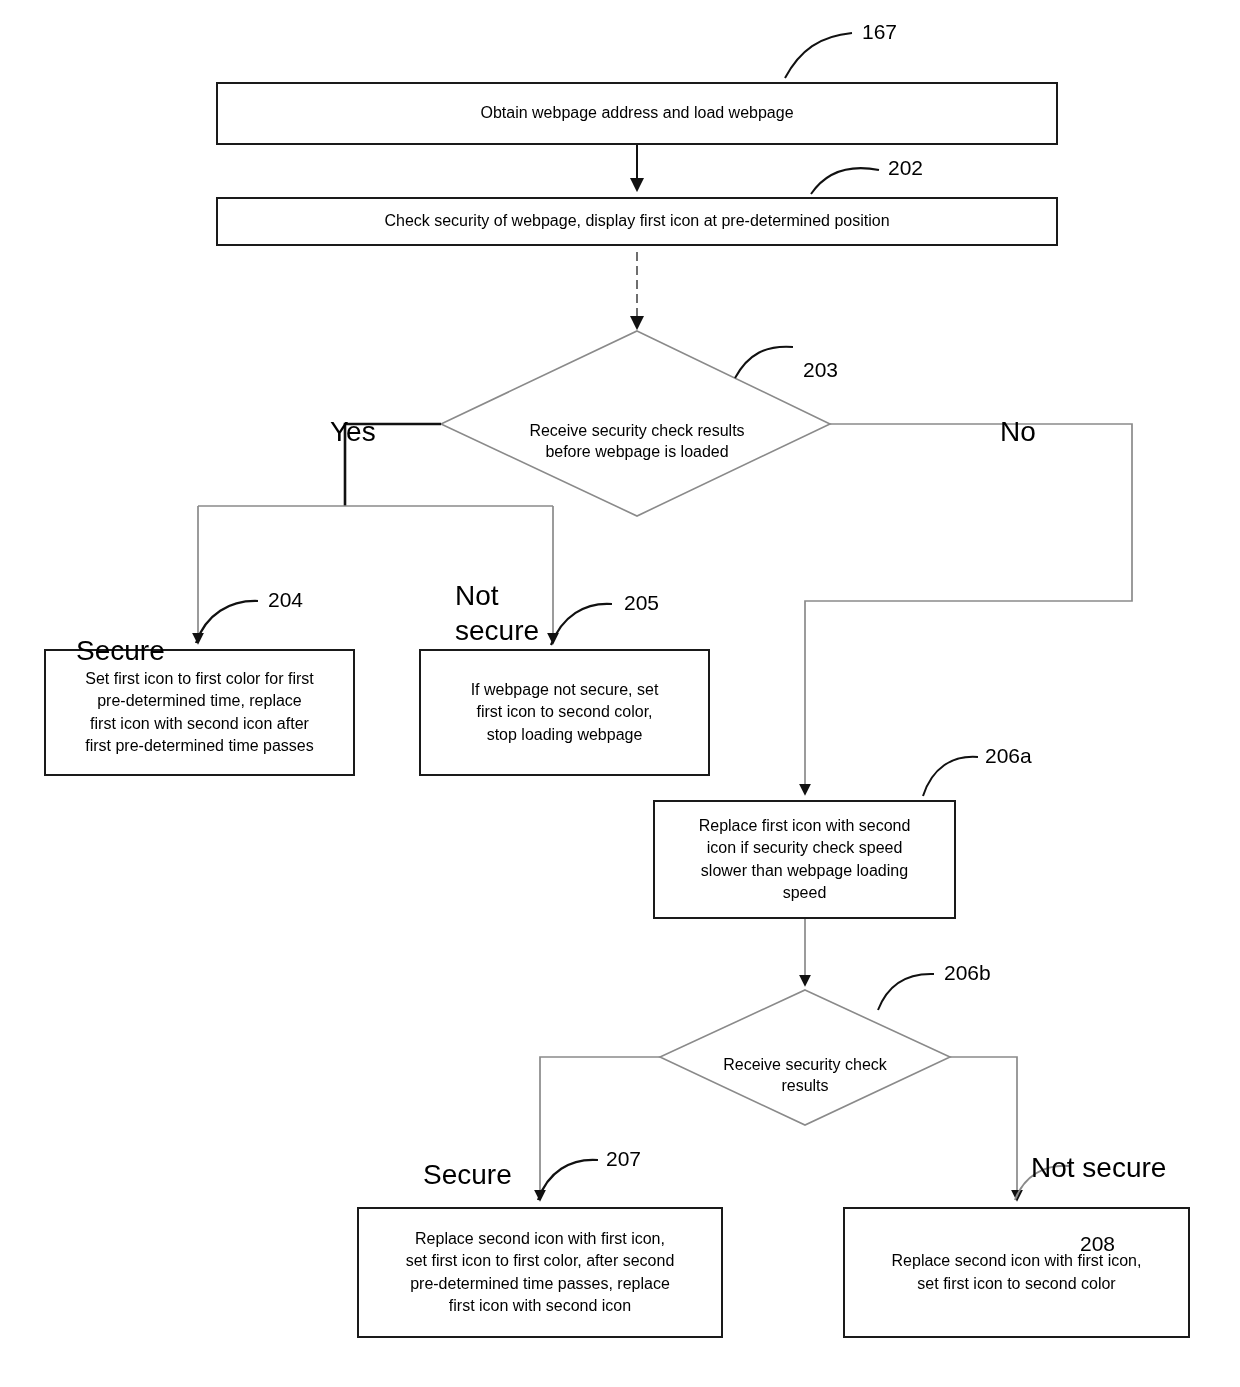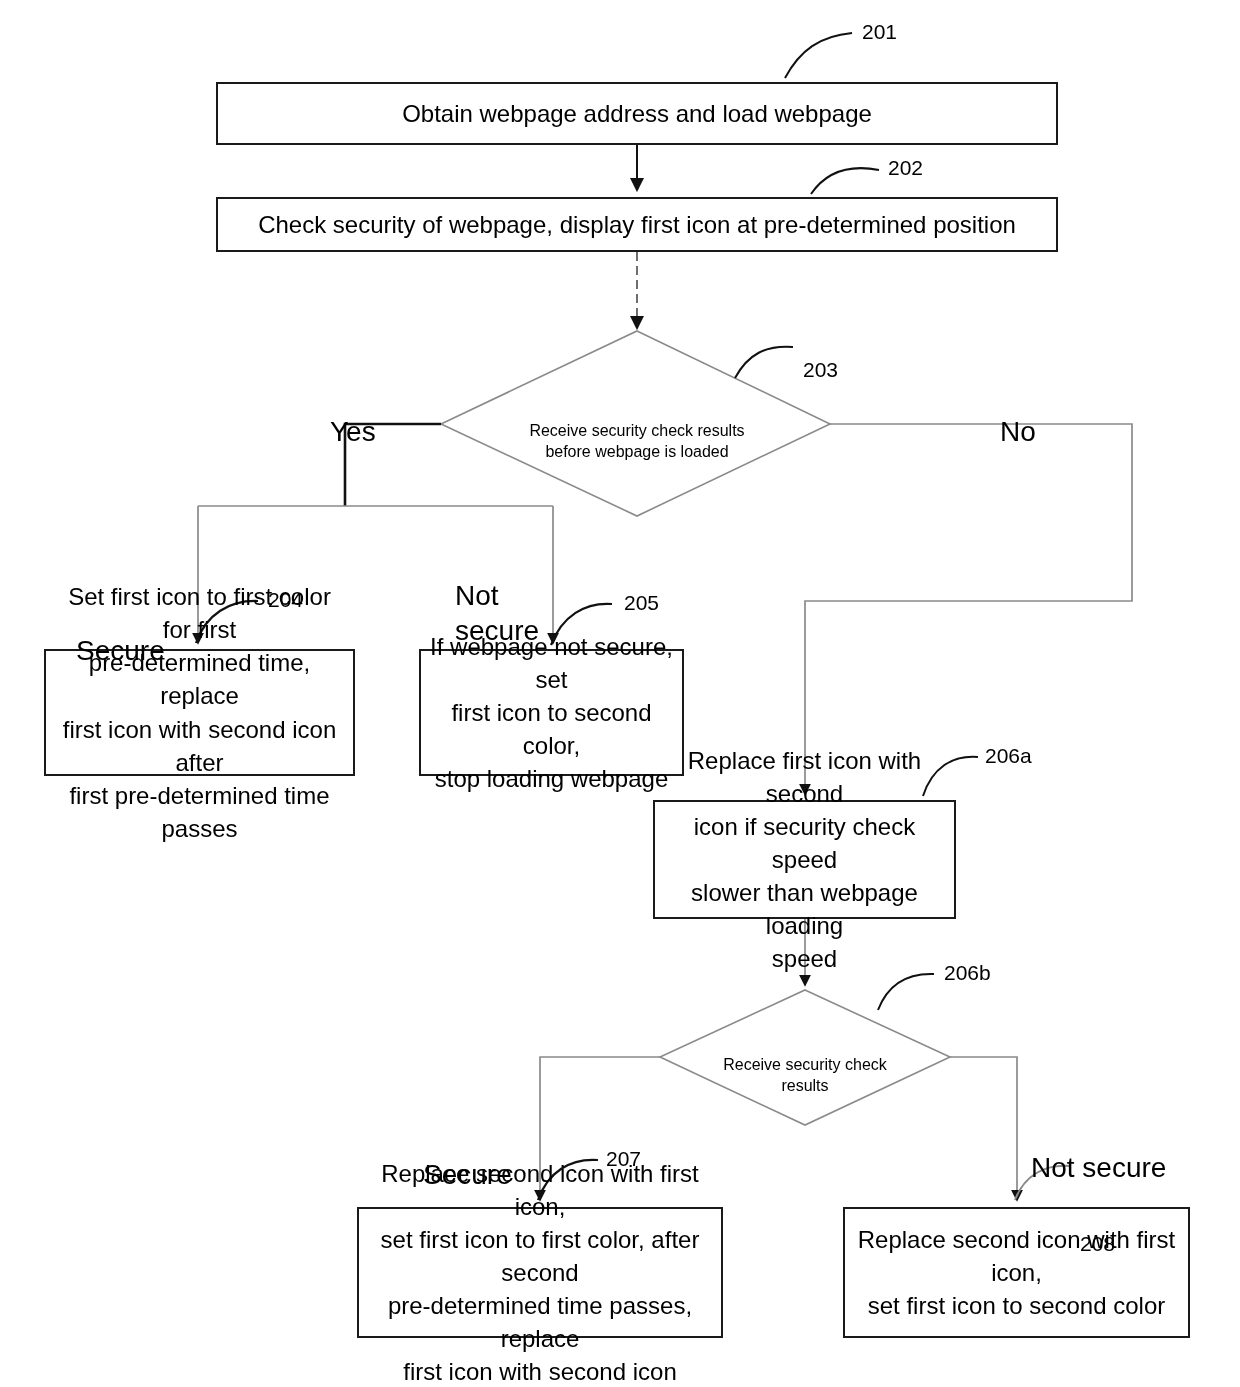--- a/index.html
+++ b/index.html
@@ -27,21 +27,21 @@
   }
   .node-box {
     position: absolute;
     box-sizing: border-box;
     border: 2px solid #1a1a1a;
     background: #ffffff;
     display: flex;
     align-items: center;
     justify-content: center;
     text-align: center;
-    font-size: 24px;
+    font-size: 16px;
     line-height: 1.38;
     color: #000000;
     padding: 4px 8px;
     white-space: pre-line;
   }
   .diamond-label {
     position: absolute;
     text-align: center;
     font-size: 16px;
     line-height: 1.35;
@@ -143,37 +143,37 @@
     </g>
     <g>
       <path d="M 1015 1200 C 1024 1176 1044 1164 1070 1166" fill="none" stroke="#8a8a8a" stroke-width="2"></path>
     </g>
   </svg>
 
   <div class="node-box" style="left:216px; top:82px; width:842px; height:63px;">
     <span>Obtain webpage address and load webpage</span>
   </div>
 
-  <div class="node-box" style="left:216px; top:197px; width:842px; height:55px;">
+  <div class="node-box" style="left:216px; top:197px; width:842px; height:49px;">
     <span>Check security of webpage, display first icon at pre-determined position</span>
   </div>
 
   <div class="diamond-label" style="left:470px; top:398px; width:334px;">
     <span>Receive security check results
 before webpage is loaded</span>
   </div>
 
   <div class="node-box" style="left:44px; top:649px; width:311px; height:127px;">
     <span>Set first icon to first color for first
 pre-determined time, replace
 first icon with second icon after
 first pre-determined time passes</span>
   </div>
 
-  <div class="node-box" style="left:419px; top:649px; width:265px; height:127px;">
+  <div class="node-box" style="left:419px; top:649px; width:291px; height:127px;">
     <span>If webpage not secure, set
 first icon to second color,
 stop loading webpage</span>
   </div>
 
   <div class="node-box" style="left:653px; top:800px; width:303px; height:119px;">
     <span>Replace first icon with second
 icon if security check speed
 slower than webpage loading
 speed</span>
@@ -215,21 +215,21 @@
 
   <div class="edge-label" style="left:423px; top:1122px; width:110px; text-align:left;">
     <span>Secure</span>
   </div>
 
   <div class="edge-label" style="left:1031px; top:1115px; width:150px; text-align:left;">
     <span>Not secure</span>
   </div>
 
   <div class="ref-num" style="left:862px; top:20px;">
-    <span>201</span>
+    <span>167</span>
   </div>
   <div class="ref-num" style="left:888px; top:156px;">
     <span>202</span>
   </div>
   <div class="ref-num" style="left:803px; top:334px;margin-top:24px;">
     <span>203</span>
   </div>
   <div class="ref-num" style="left:268px; top:588px;">
     <span>204</span>
   </div>

